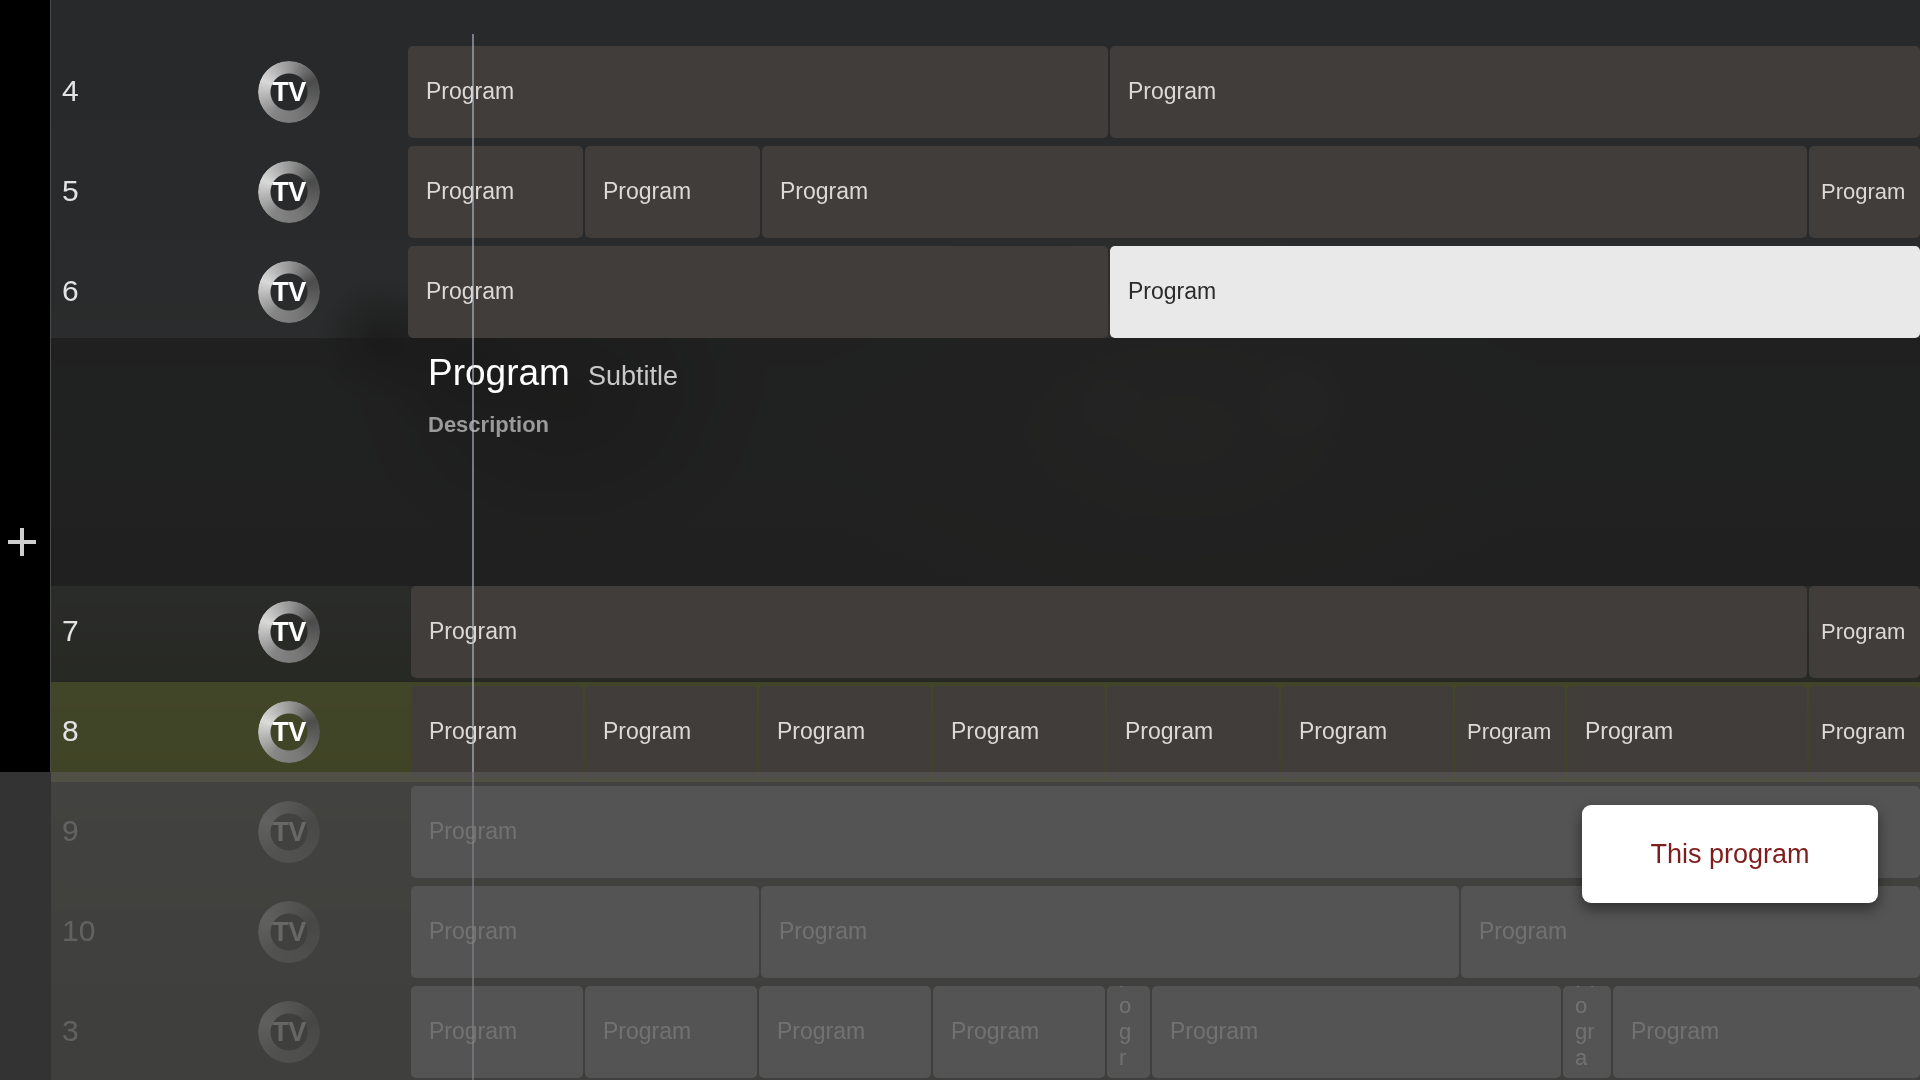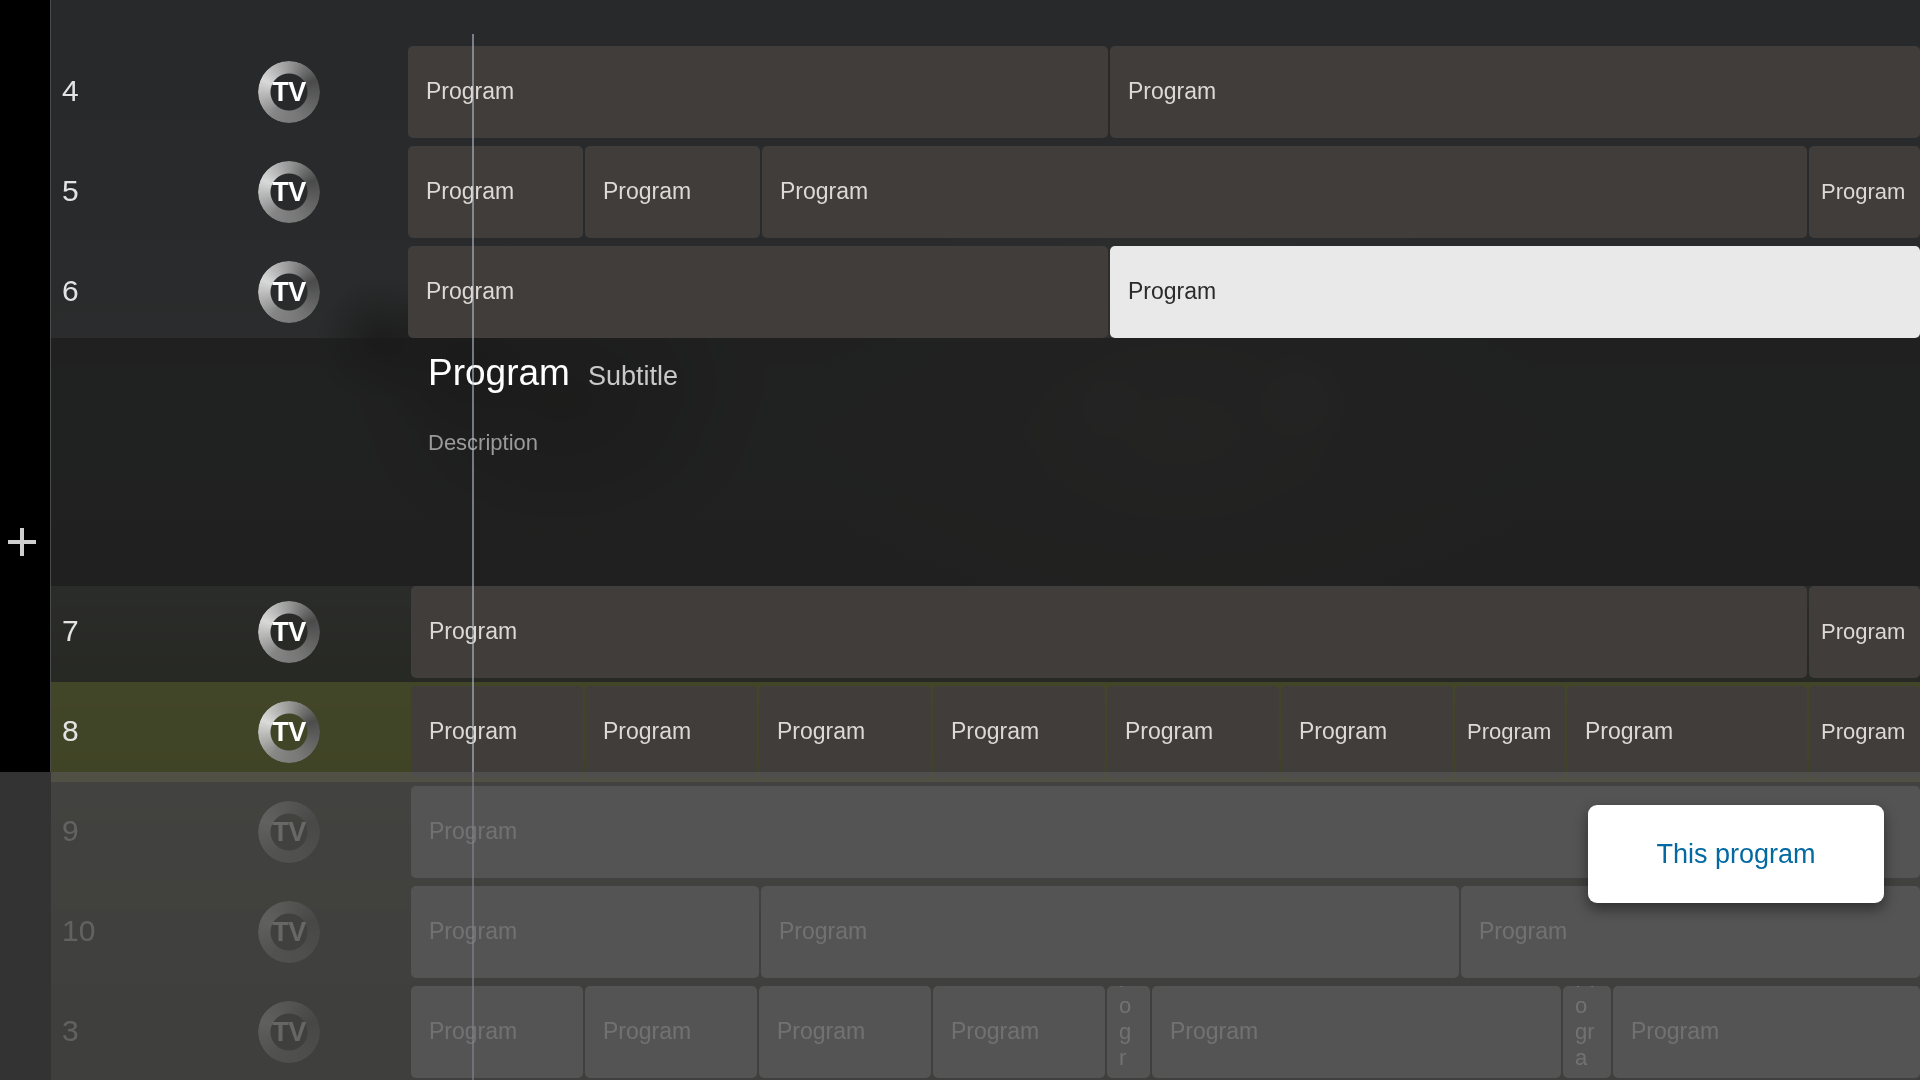--- a/index.html
+++ b/index.html
@@ -149,35 +149,34 @@
     font-size:42px; color:#ffffff; font-weight:300; z-index:12;
     white-space:nowrap;
   }
   .opt {
     position:absolute; left:1582px; width:296px; height:98px;
     border-radius:9px;
     display:flex; align-items:center; justify-content:center;
     font-size:27px; z-index:12;
   }
   .opt-this {
-    top:805px; background:#ffffff; color:#0369a1;
+    top:805px; background:#ffffff; color:#7f1d1d;
     box-shadow: 0 6px 14px rgba(0,0,0,0.45);
-    margin-left: 6px;
   }
   .opt-series {
     top:942px; background:rgba(166,166,166,0.78); color:#ffffff;
   }
 
   
   .detail { position:absolute; left:428px; top:352px; z-index:8; }
   .detail-title-row { display:flex; align-items:baseline; gap:18px; }
   .detail-title { font-size:37px; color:#ffffff; font-weight:400; }
   .detail-subtitle { font-size:27px; color:#c9c9c9; font-weight:400; }
   .detail-time { margin-top:10px; font-size:27px; color:#e2e2e2; }
-  .detail-desc { margin-top:36px; font-size:22px; color:#9a9a9a; }
+  .detail-desc { margin-top:18px; font-size:22px; color:#9a9a9a;font-weight:bold; }
 </style>
 </head>
 <body>
 
 <div id="root">
 
   <div class="bg-photo"></div>
   <div class="scrim"></div>
   <div class="detail-window"></div>
 

